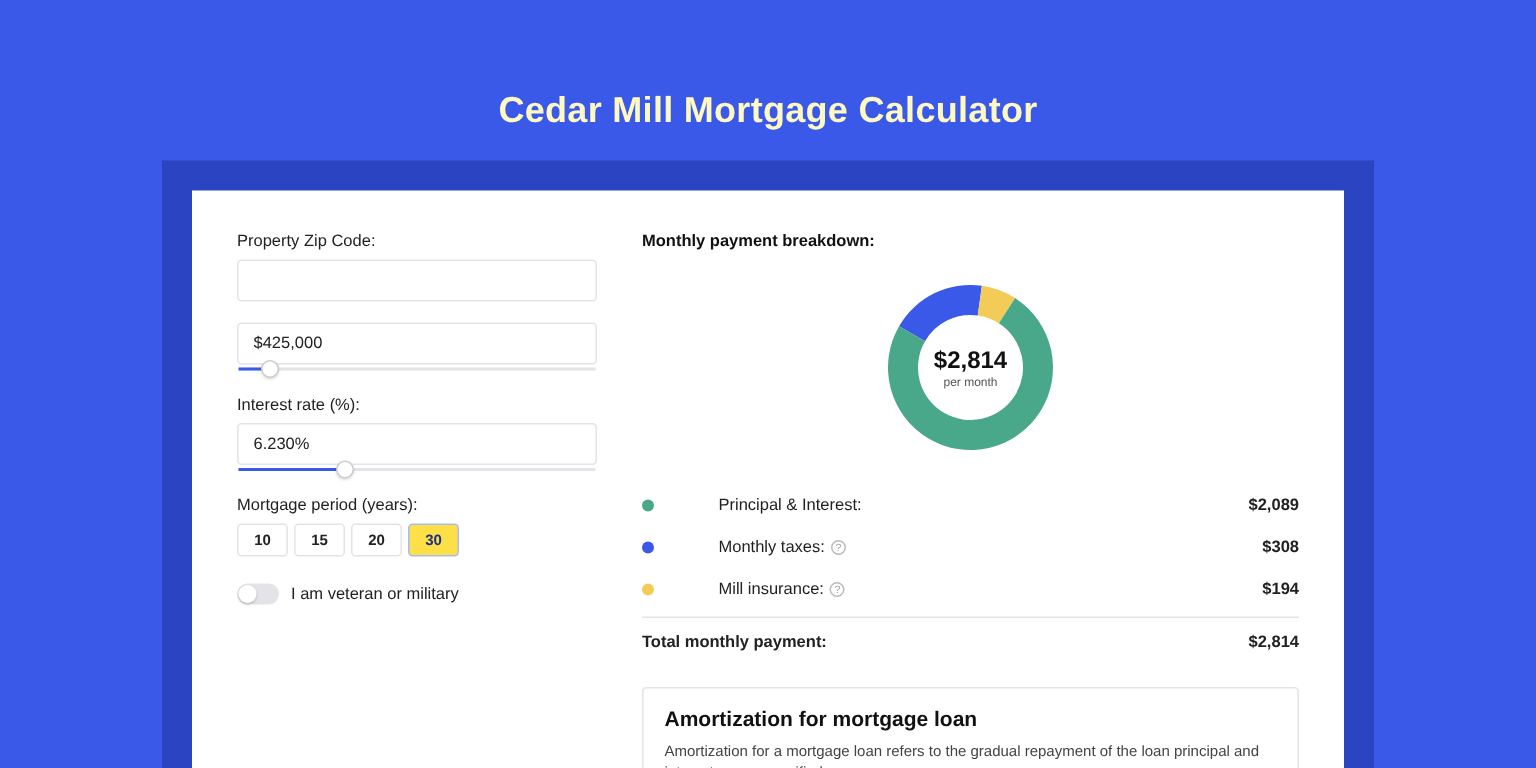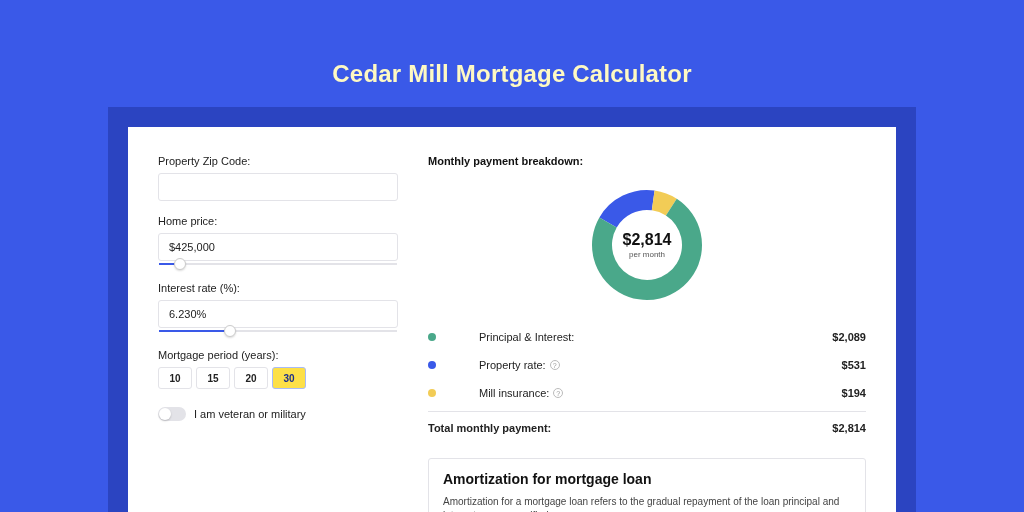--- a/index.html
+++ b/index.html
@@ -188,21 +188,20 @@
 <div class="card">
 
   <div class="left-col">
 
     <div class="field-block">
       <div class="field-label">Property Zip Code:</div>
       <input class="text-input" type="text" value="" style="">
     </div>
 
     <div class="field-block">
-      <div class="field-label">Home price:</div>
       <input class="num-input" type="text" value="$425,000" style="">
       <div class="slider-wrap">
         <div class="slider-track"></div>
         <div class="slider-fill" style="width: 9%;"></div>
         <div class="slider-handle" style="left: calc(9% - 6px);"></div>
       </div>
     </div>
 
 
     <div class="field-block">
@@ -252,24 +251,24 @@
         <div class="legend-row">
           <span class="legend-dot" style="background: rgb(74, 168, 138);"></span>
           <span class="legend-label">
             <span>Principal &amp; Interest:</span>
           </span>
           <span class="legend-amount">$2,089</span>
         </div>
         <div class="legend-row">
           <span class="legend-dot" style="background: rgb(58, 89, 232);"></span>
           <span class="legend-label">
-            <span>Property rate:</span>
+            <span>Monthly taxes:</span>
             <span class="help-icon">?</span>
           </span>
-          <span class="legend-amount">$531</span>
+          <span class="legend-amount">$308</span>
         </div>
         <div class="legend-row">
           <span class="legend-dot" style="background: rgb(242, 204, 86);"></span>
           <span class="legend-label">
             <span>Mill insurance:</span>
             <span class="help-icon">?</span>
           </span>
           <span class="legend-amount">$194</span>
         </div>
       </div>

